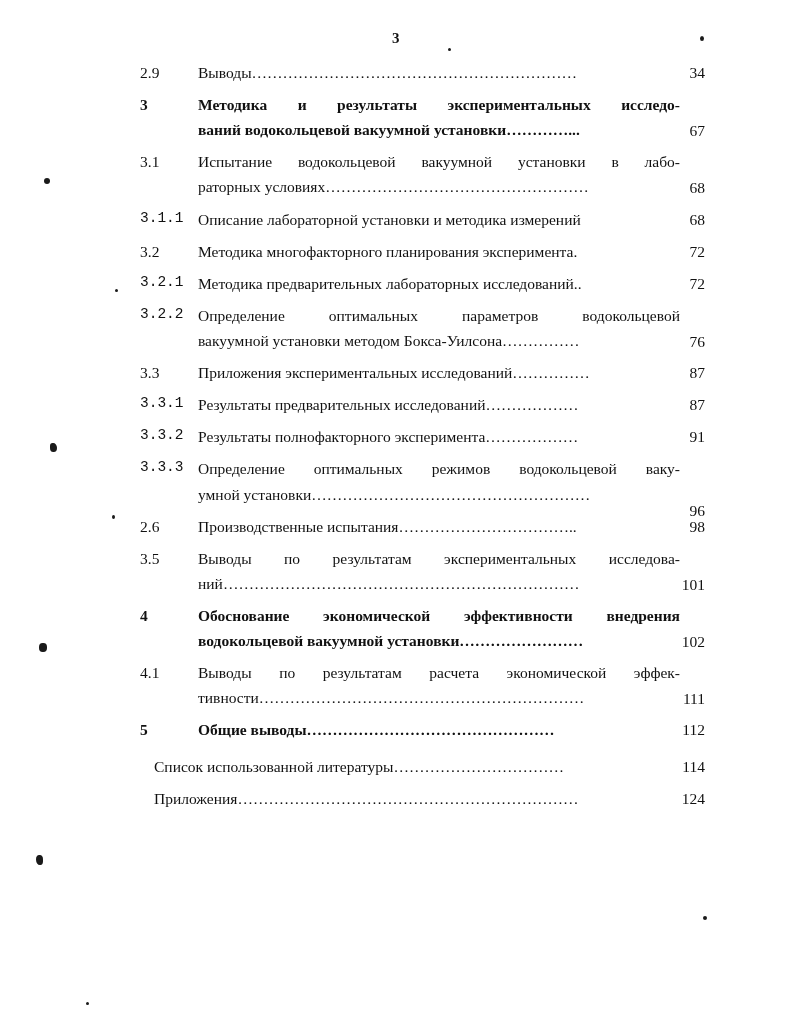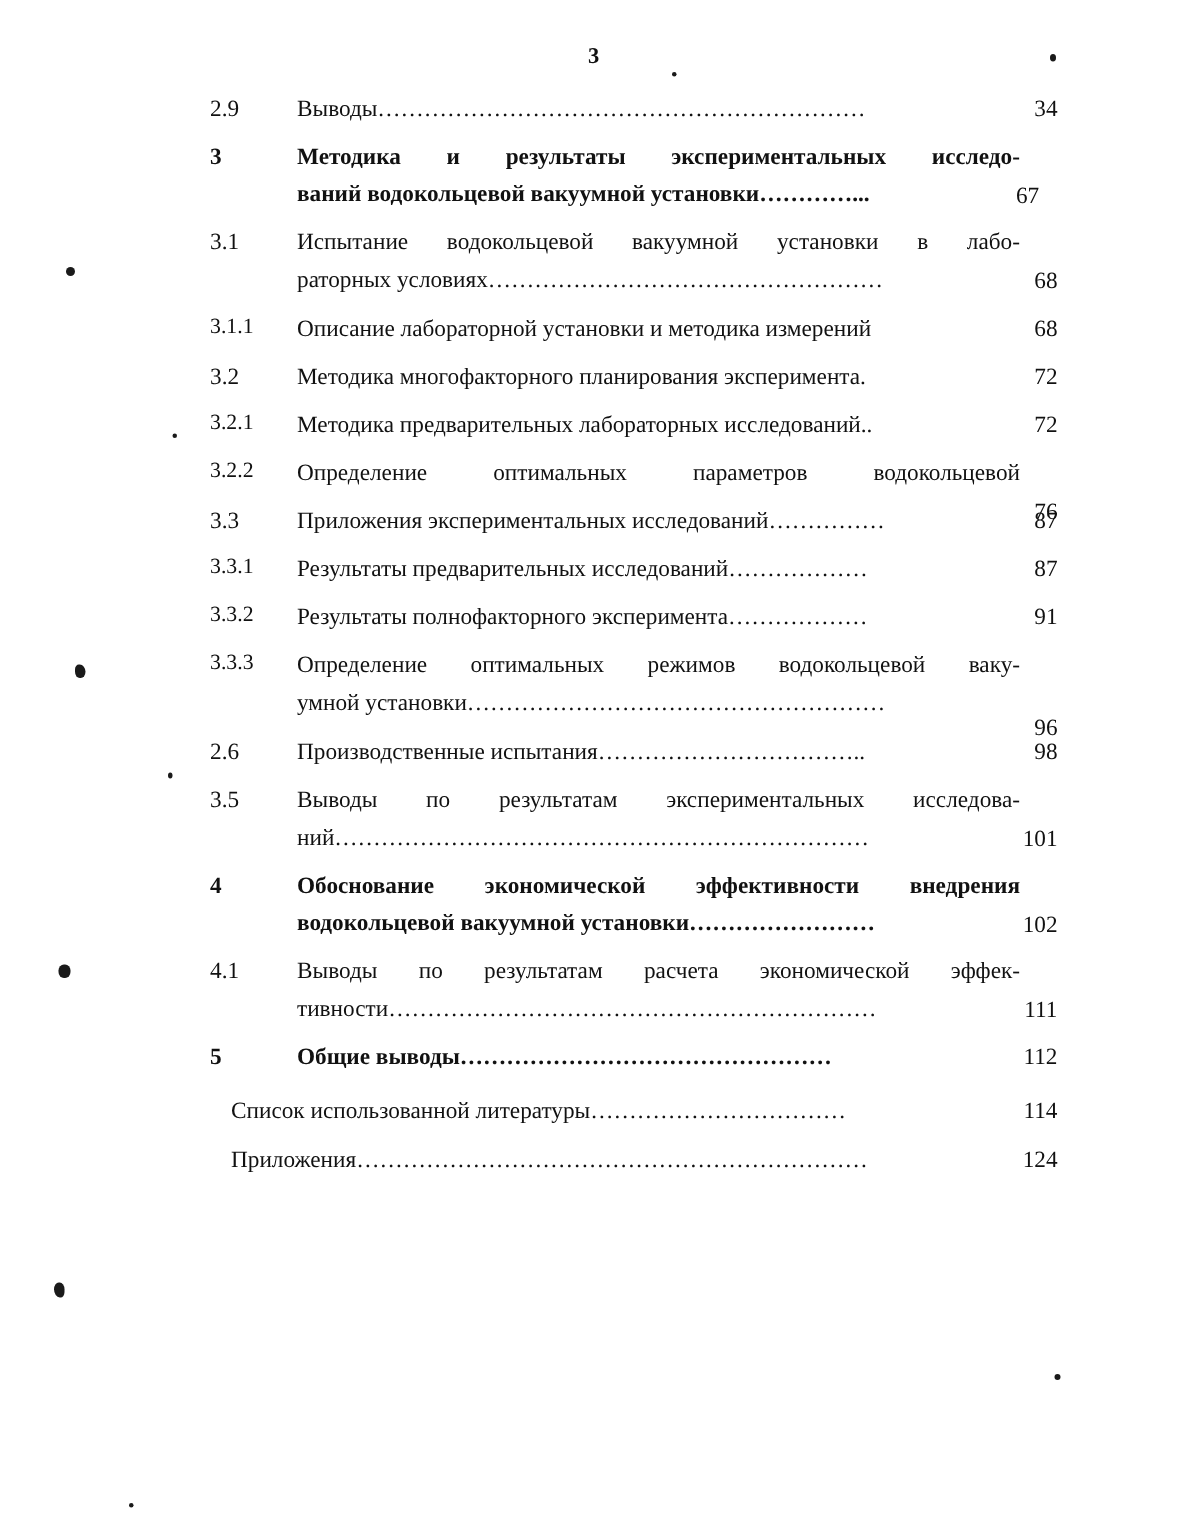--- a/index.html
+++ b/index.html
@@ -41,21 +41,21 @@
     display: flex;
     align-items: flex-start;
     margin-bottom: 7px;
   }
   .num {
     flex: 0 0 58px;
     font-size: 15.5px;
     line-height: 1.62;
     white-space: nowrap;
   }
-  .num.deep { font-size: 14.5px; }
+  .num.deep { font-size: 14.5px; font-family: Liberation Mono, monospace; }
   .body-col {
     flex: 1 1 auto;
     position: relative;
   }
   .line {
     font-size: 15.5px;
     line-height: 1.62;
     text-align: justify;
     text-justify: inter-word;
     position: relative;
@@ -115,21 +115,21 @@
       </div>
       <div class="pg">34</div>
     </div>
 
     <div class="entry bold">
       <div class="num">3</div>
       <div class="body-col">
         <div class="line justify-all">Методика и результаты экспериментальных исследо-</div>
         <div class="line last">ваний водокольцевой вакуумной установки…………...</div>
       </div>
-      <div class="pg" style="top:26px;font-weight:normal;text-align:center;">67</div>
+      <div class="pg" style="top:26px;font-weight:normal;">67</div>
     </div>
 
     <div class="entry">
       <div class="num">3.1</div>
       <div class="body-col">
         <div class="line justify-all">Испытание водокольцевой вакуумной установки в лабо-</div>
         <div class="line last">раторных условиях……………………………………………</div>
       </div>
       <div class="pg" style="top:26px;">68</div>
     </div>
@@ -155,20 +155,21 @@
       <div class="body-col">
         <div class="line last">Методика предварительных лабораторных исследований..</div>
       </div>
       <div class="pg">72</div>
     </div>
 
     <div class="entry">
       <div class="num deep">3.2.2</div>
       <div class="body-col">
         <div class="line justify-all">Определение оптимальных параметров водокольцевой</div>
+        <div class="line last">вакуумной установки методом Бокса-Уилсона……………</div>
       </div>
       <div class="pg" style="top:26px;">76</div>
     </div>
 
 
     <div class="entry">
       <div class="num">3.3</div>
       <div class="body-col">
         <div class="line last">Приложения экспериментальных исследований……………</div>
       </div>

